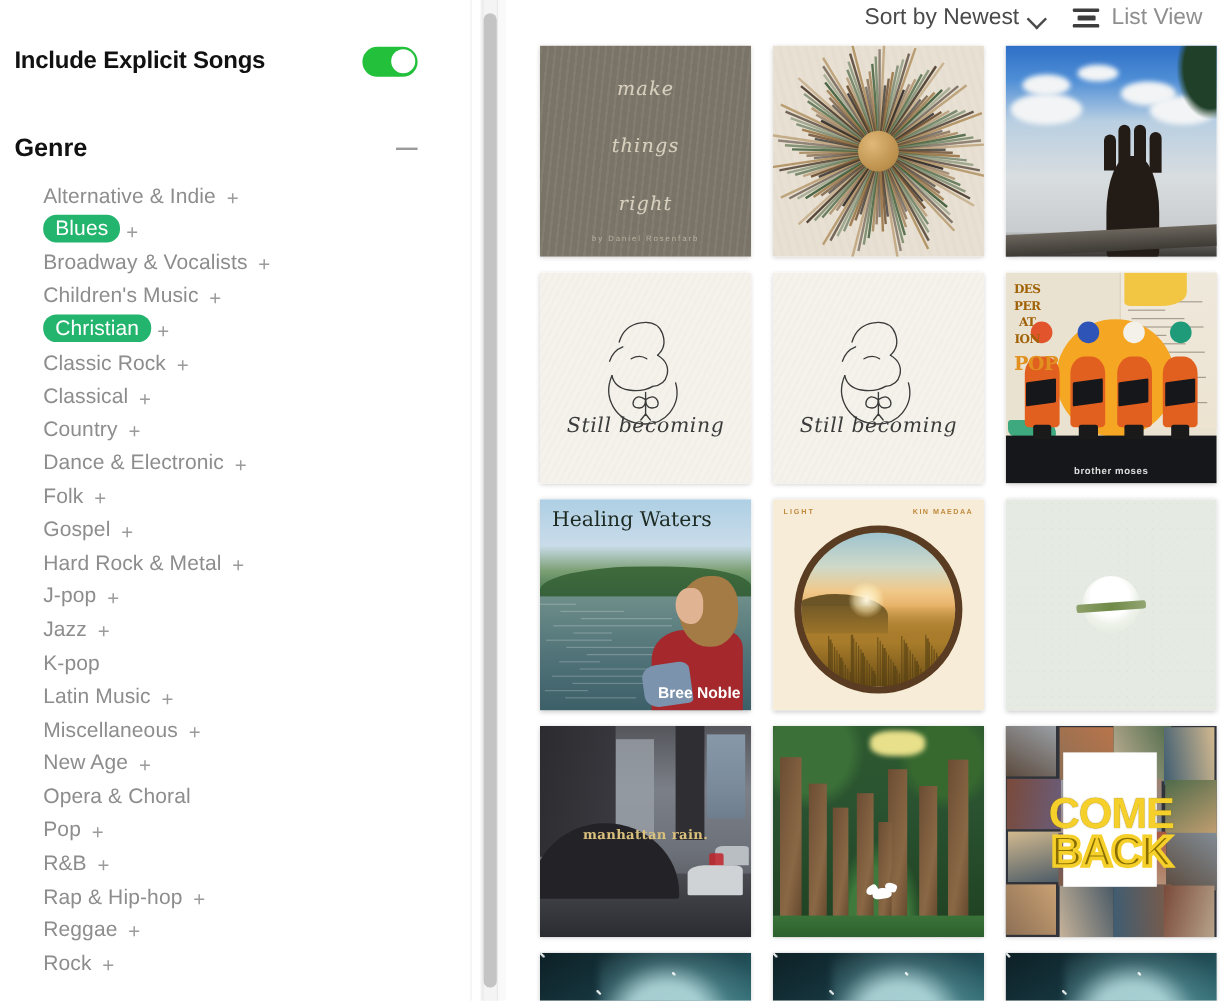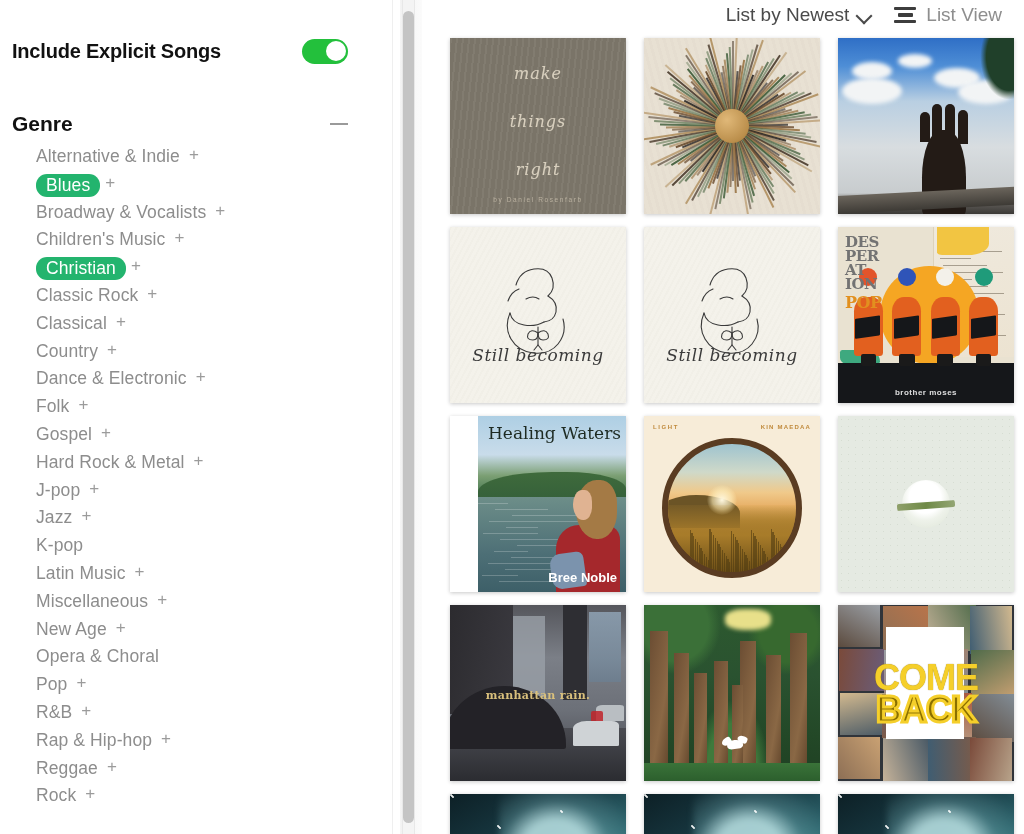--- a/index.html
+++ b/index.html
@@ -48,21 +48,21 @@
   }
   .section-title { font-size: 21px; font-weight: bold; color: #111111; }
   .minus-icon { width: 18px; height: 18px; position: relative; cursor: pointer; }
   .minus-icon::before {
     content: ""; position: absolute; left: 0; top: 8px;
     width: 18px; height: 1.6px; background: #9a9a9a;
   }
 
   .genre-list { margin-top: 8px; padding-left: 36px; }
   .genre-item {
-    display: flex; align-items: flex-start;
+    display: flex; align-items: flex-end;
     height: 27.8px;
     cursor: pointer;
   }
   .genre-name {
     font-size: 17.5px; color: #8d8d8d; white-space: nowrap;
     letter-spacing: 0.1px;
   }
   .genre-item.selected .genre-name {
     background: #23b46e;
     color: #ffffff;
@@ -246,37 +246,36 @@
   .dp-fig .head { position: absolute; left: 50%; top: 0; width: 56%; padding-bottom: 56%; margin-left: -28%; border-radius: 50%; }
   .dp-fig .robe {
     position: absolute; left: 6%; right: 6%; top: 30%; bottom: 10%;
     background: #e2601f; border-radius: 42% 42% 12% 12% / 24% 24% 6% 6%;
   }
   .dp-fig .book { position: absolute; left: 10%; right: 12%; top: 50%; height: 20%; background: #15171a; transform: skewY(-8deg); border-radius: 1px; }
   .dp-fig .legs { position: absolute; left: 26%; right: 26%; bottom: 0; height: 12%; background: #1a1a1a; border-radius: 2px; }
   .dp-title {
     position: absolute; left: 7px; top: 8px;
     font-family: "DejaVu Serif", serif; font-weight: bold;
-    font-size: 15px; line-height: 14px; color: #737373; letter-spacing: -0.5px;
+    font-size: 10px; line-height: 14px; color: #a16207; letter-spacing: -0.5px; text-align: center;
   }
   .dp-pop {
     position: absolute; left: 7px; top: 66px;
     font-family: "DejaVu Serif", serif; font-weight: bold;
     font-size: 16px; color: #e2901f; letter-spacing: -0.5px;
   }
   .dp-artist {
     position: absolute; left: 0; right: 0; bottom: 6px; text-align: center;
     font-size: 8px; font-weight: bold; color: #ffffff; letter-spacing: 0.5px;
     opacity: .85;
   }
 
   
   .art-heal {
     background: linear-gradient(to bottom, #aecfe4 0%, #c9dcea 22%, #7b9f73 34%, #4a7a53 44%, #5d7f74 50%, #7fa0a0 60%, #6e8f92 78%, #587b80 100%);
-    margin-left: 28px;
   }
   .hw-trees {
     position: absolute; left: 0; right: 0; top: 32%; height: 16%;
     background: linear-gradient(to bottom,#3f6b3c,#35603a);
     border-radius: 50% 40% 0 0 / 70% 60% 0 0;
   }
   .hw-water { position: absolute; left:0; right:0; top:46%; bottom:0;
     background: linear-gradient(to bottom,#6d8e89,#4d6f76 60%,#3d5f68); }
   .hw-water i { position: absolute; left: 0; height: 1.3px; background: rgba(255,255,255,0.22); }
   .hw-person { position: absolute; right: 2%; bottom: 0; width: 50%; height: 66%; }
@@ -538,21 +537,21 @@
 
   <div class="scroll-col">
     <div class="scroll-track"></div>
     <div class="scroll-thumb"></div>
   </div>
 
   <main class="content">
 
     <div class="toolbar">
       <div class="sort-btn">
-        <span class="sort-label">List by Newest</span>
+        <span class="sort-label">Sort by Newest</span>
         <span class="chev"></span>
       </div>
       <div class="view-btn">
         <span class="list-icon">
           <span></span>
             <span></span>
             <span></span>
         </span>
         <span class="view-label">List View</span>
       </div>

